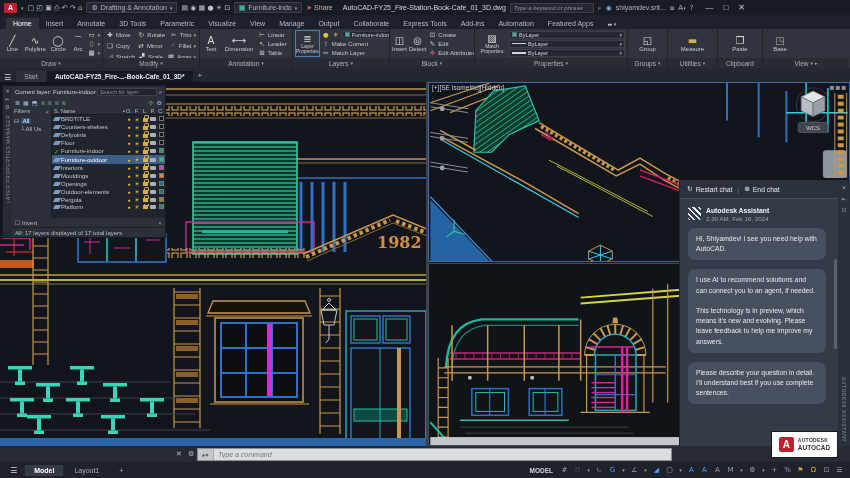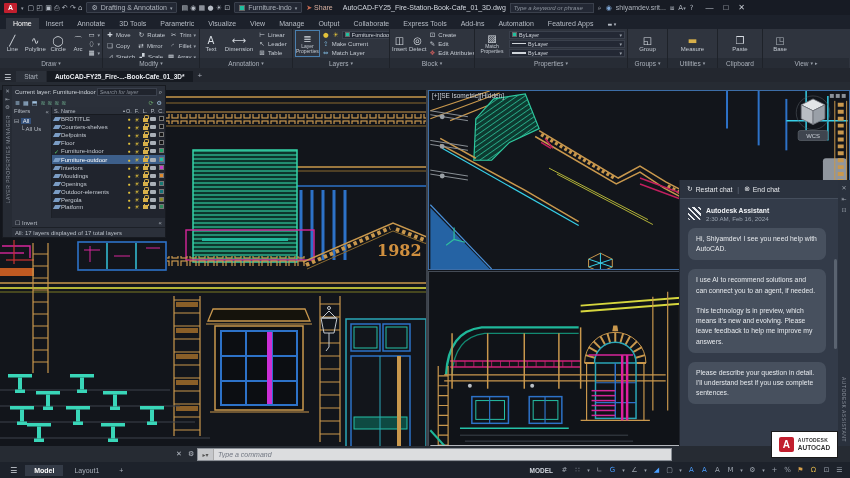--- a/index.html
+++ b/index.html
@@ -47,21 +47,21 @@
   .caret{font-size:5px;color:#9aa1ab;}
 
   
   .ftabs{position:absolute;left:0;top:68px;width:850px;height:14px;background:#23272f;
          display:flex;align-items:flex-end;gap:1px;padding-left:4px;font-size:6.5px;}
   .ftab{padding:2px 8px;background:#2b3039;color:#aab0ba;white-space:nowrap;}
   .ftab.active{background:#161a21;color:#e8ebef;font-weight:bold;}
   .ftab-plus{color:#aab0ba;padding:2px 4px;font-size:8px;}
 
   
-  .canvas{position:absolute;left:0;top:82px;width:850px;height:364px;background:#12151b;margin-top:8px;}
+  .canvas{position:absolute;left:0;top:82px;width:850px;height:364px;background:#12151b;}
   .vp{position:absolute;}
   #vp-left{left:0;top:0;width:427px;height:364px;}
   #vp-rt{left:428px;top:0;width:422px;height:180px;border:1px solid #3d6ea8;}
   #vp-rb{left:428px;top:181px;width:422px;height:183px;border:1px solid #444b55;}
   .vsplit{position:absolute;left:426px;top:0;width:2px;height:364px;background:#3c424b;}
   .vp-label{position:absolute;left:432px;top:2px;font-size:6.5px;color:#ccd2d9;z-index:2;white-space:nowrap;}
 
   
   .palette{position:absolute;left:2px;top:85px;width:164px;height:153px;background:#2b303a;
            border:1px solid #171a20;display:flex;z-index:3;font-size:6px;}

